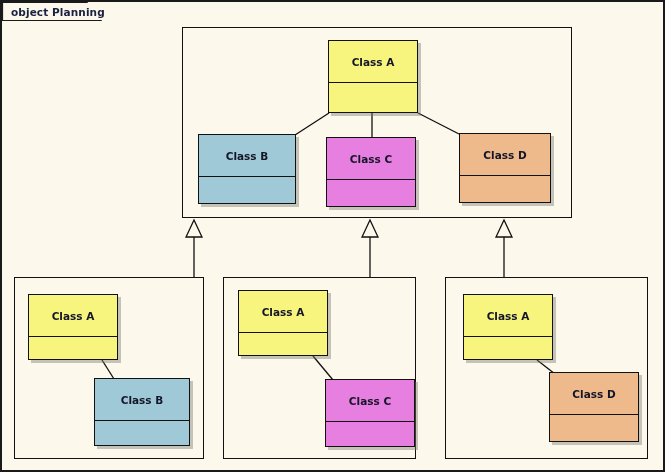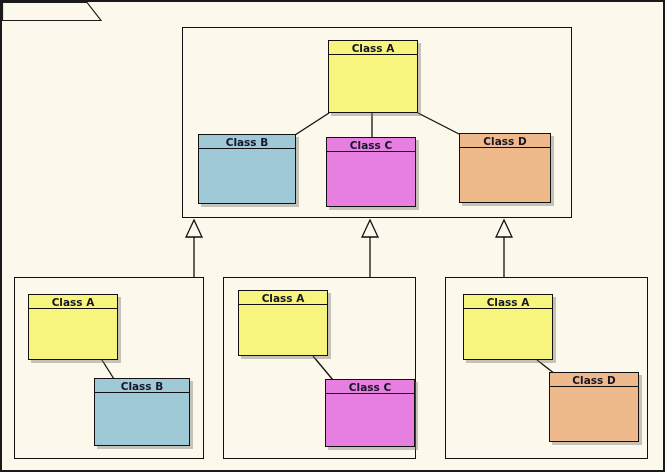--- a/index.html
+++ b/index.html
@@ -63,21 +63,21 @@
   .classbox {
     position: absolute;
     box-sizing: border-box;
     border: 1.3px solid #111111;
     z-index: 12;
     box-shadow: 3px 3px 0 rgba(120,118,110,0.42);
     display: flex;
     flex-direction: column;
   }
   .classbox .cb-header {
-    height: 14px;
+    height: 42px;
     box-sizing: border-box;
     border-bottom: 1.3px solid #111111;
     display: flex;
     align-items: center;
     justify-content: center;
   }
   .classbox .cb-name {
     font-size: 10.5px;
     font-weight: bold;
     color: #151528;
@@ -107,20 +107,23 @@
   }
 </style>
 </head>
 <body>
 
 <div id="canvas">
 
   <svg class="tab-shape" viewBox="0 0 100 19" preserveAspectRatio="none">
     <path d="M0.5 18.5 L0.5 0.5 L85 0.5 L99 18.5 Z" fill="#fdf8ec" stroke="#1a1a1a" stroke-width="1.2"></path>
   </svg>
+  <div class="title-tab">
+    <span class="tab-label">object Planning</span>
+  </div>
 
   <div class="package" id="pkg-master" style="left: 180px; top: 25px; width: 390px; height: 191px; border-color: rgb(17, 17, 17); background: rgb(253, 248, 236);"></div>
   <div class="package" id="pkg-joe" style="left: 12px; top: 275px; width: 190px; height: 182px; border-color: rgb(17, 17, 17); background: rgb(253, 248, 236);"></div>
   <div class="package" id="pkg-mary" style="left: 221px; top: 275px; width: 193px; height: 182px; border-color: rgb(17, 17, 17); background: rgb(253, 248, 236);"></div>
   <div class="package" id="pkg-sam" style="left: 443px; top: 275px; width: 203px; height: 182px; border-color: rgb(17, 17, 17); background: rgb(253, 248, 236);"></div>
 
   <div class="package-label" id="lbl-master" style="left: 497px; top: 52px; transform: translateX(-50%); color: rgb(60, 60, 78);">Master</div>
   <div class="package-label" id="lbl-joe" style="left: 158px; top: 303px; transform: translateX(-50%); color: rgb(60, 60, 78);">Joe</div>
   <div class="package-label" id="lbl-mary" style="left: 374px; top: 309px; transform: translateX(-50%); color: rgb(60, 60, 78);">Mary</div>
   <div class="package-label" id="lbl-sam" style="left: 597px; top: 303px; transform: translateX(-50%); color: rgb(60, 60, 78);">Sam</div>

